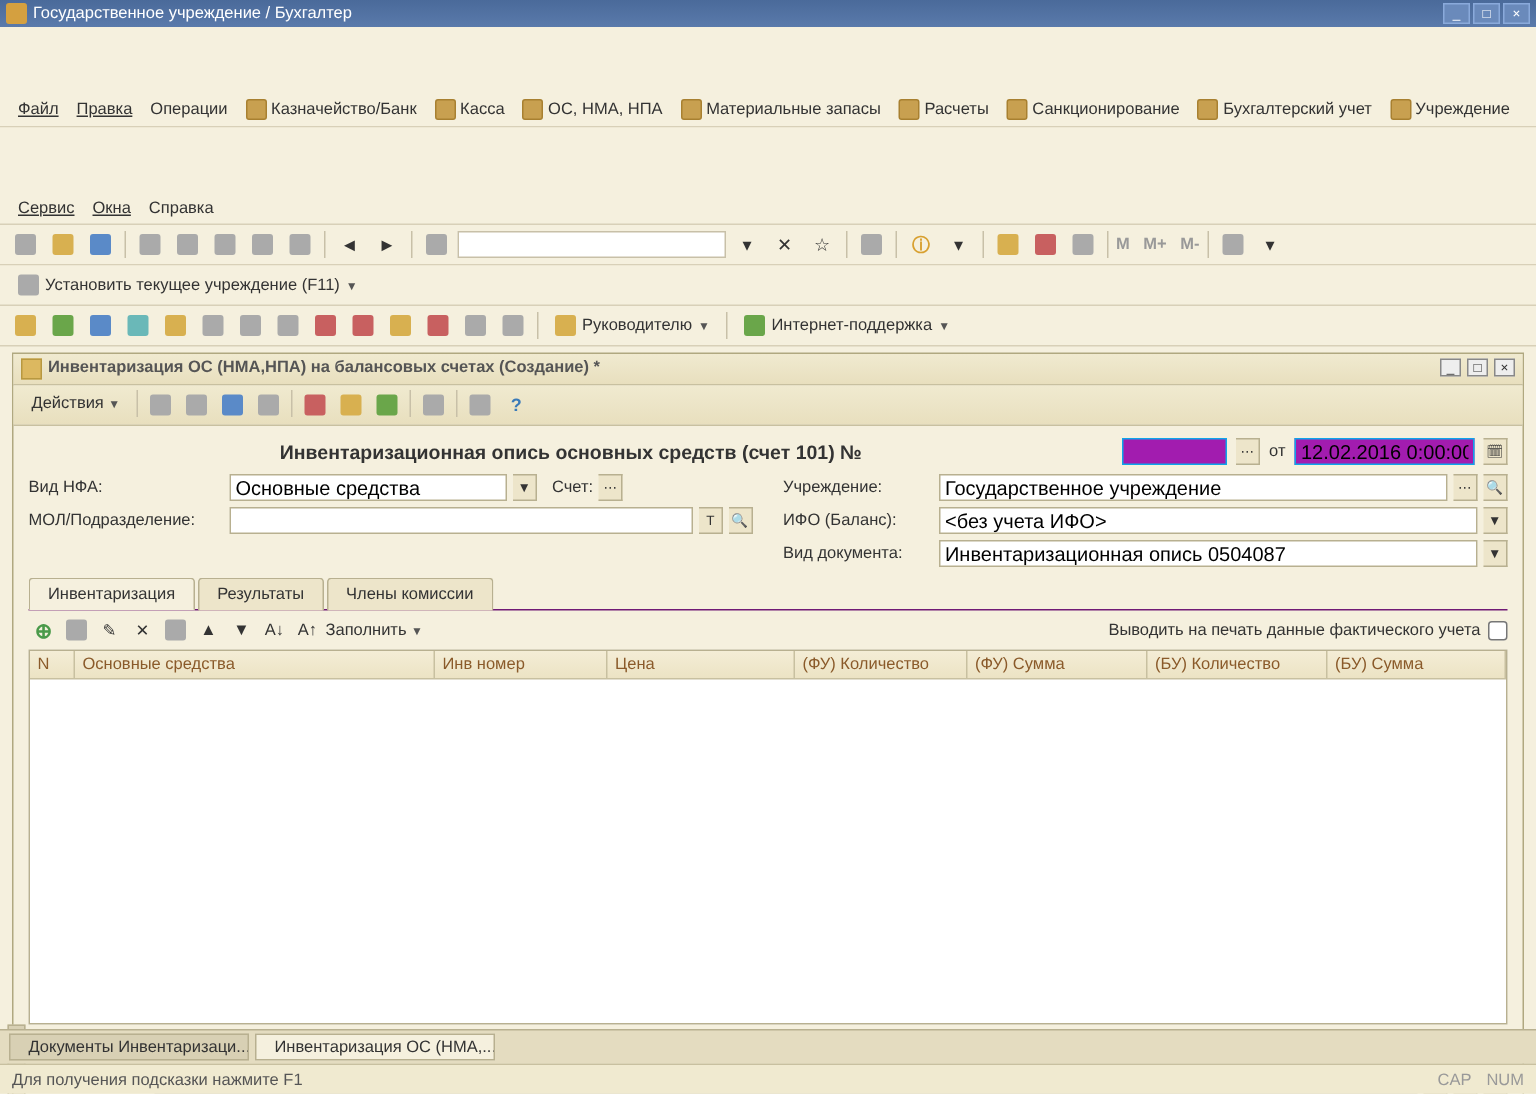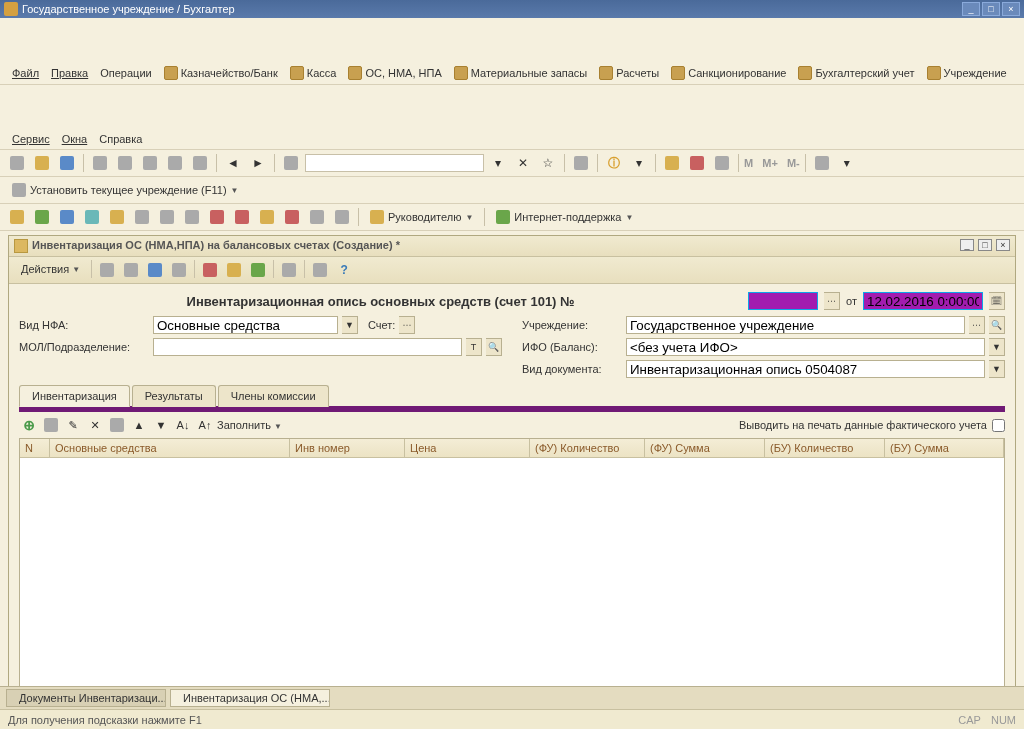--- a/index.html
+++ b/index.html
@@ -85,21 +85,21 @@
 .date-input { width: 120px; }
 .field-lbl { color: #333; white-space: nowrap; }
 .lblcol1 { width: 130px; }
 .lblcol2 { width: 100px; }
 .field-input { height: 18px; border: 1px solid #b8b090; background: #fff; flex: 1; padding: 1px 3px; }
 .lookup-btn { width: 16px; height: 18px; border: 1px solid #b8b090; background: #ede5ca; display: flex; align-items: center; justify-content: center; font-size: 9px; cursor: pointer; border-left: none; }
 .form-grid { display: flex; gap: 20px; }
 .form-col { flex: 1; display: flex; flex-direction: column; gap: 4px; }
 .form-row { display: flex; align-items: center; gap: 4px; }
 
-.tabs { display: flex; border-bottom: 6px solid #701a75; margin-top: 6px; }
+.tabs { display: flex; border-bottom: 1px solid #701a75; margin-top: 6px; }
 .tab {
   padding: 4px 12px;
   border: 1px solid #b8b090;
   border-bottom: none;
   background: #ede5ca;
   margin-right: 2px;
   cursor: pointer;
   border-radius: 3px 3px 0 0;
   position: relative;
   top: 1px;

